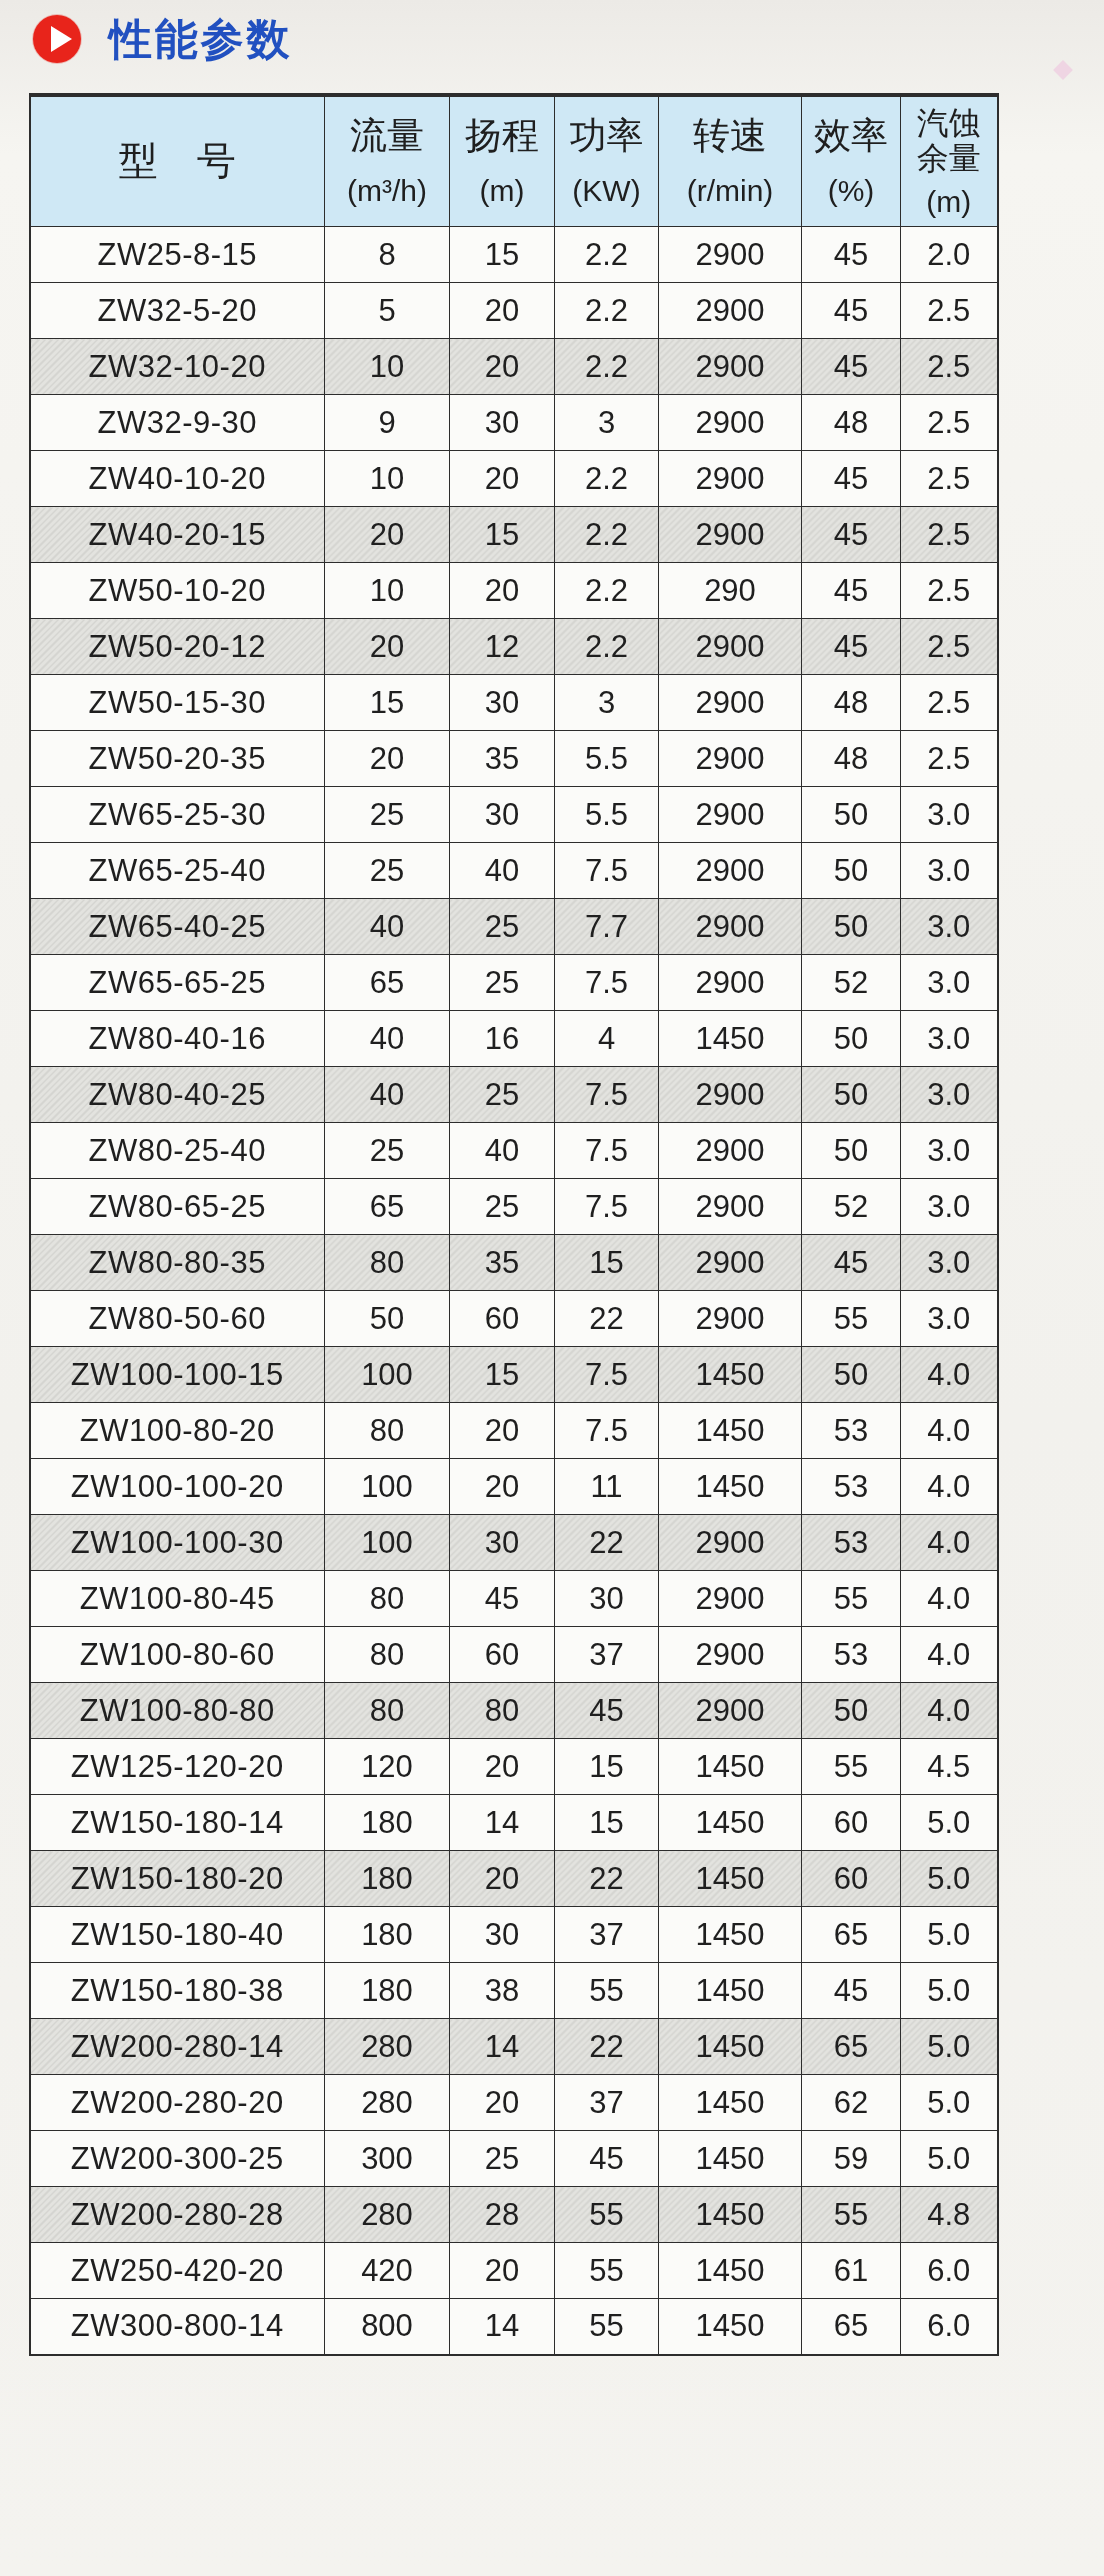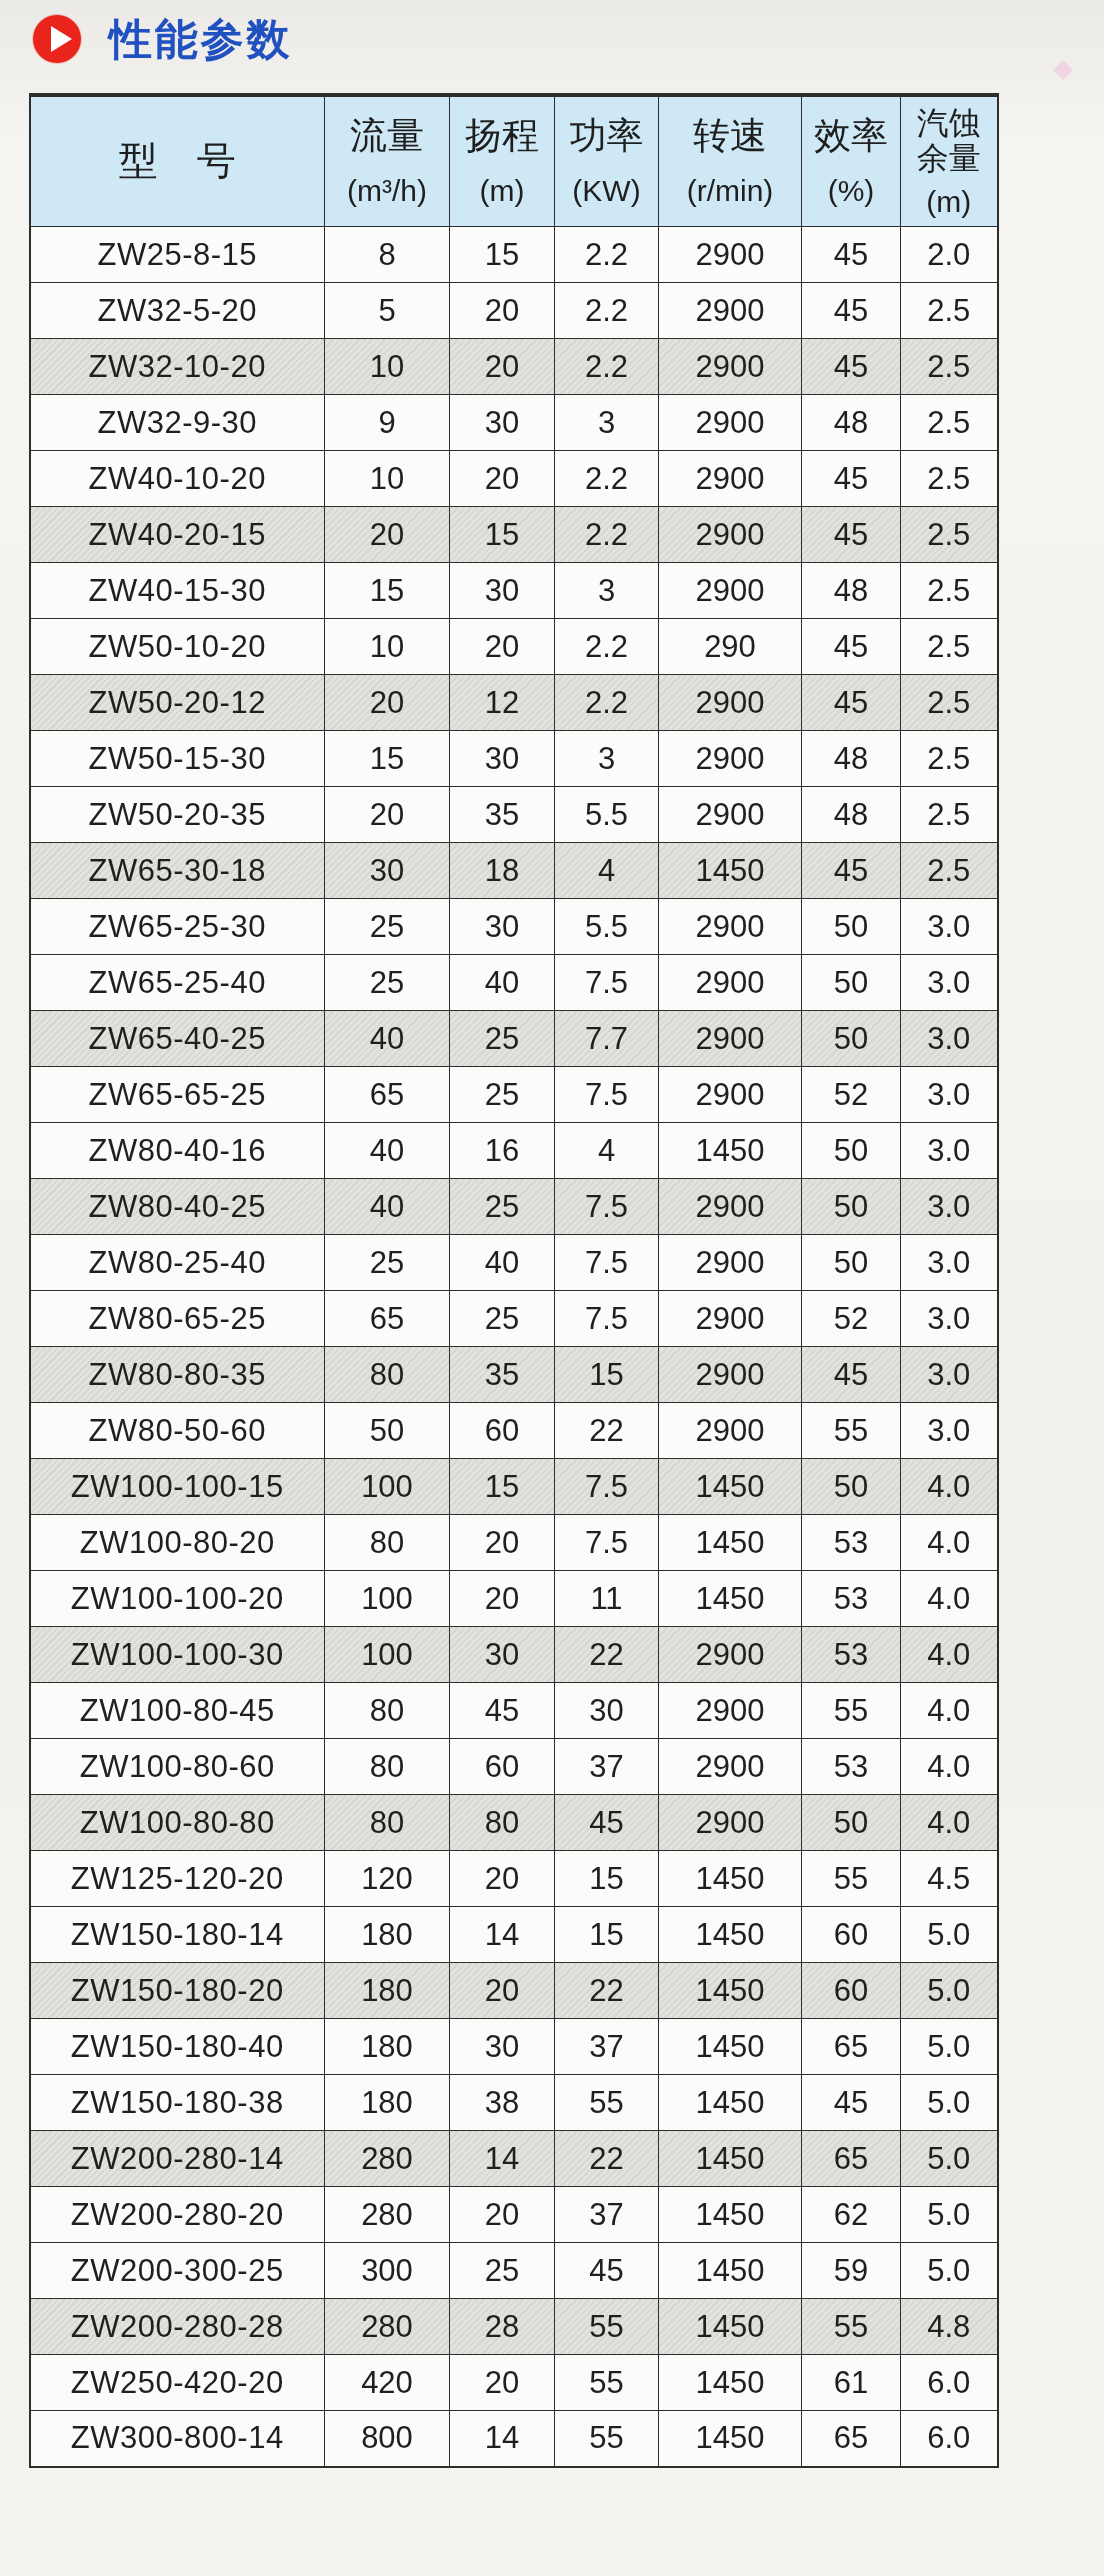--- a/index.html
+++ b/index.html
@@ -188,29 +188,20 @@
         <tr class="shaded">
           <td class="model">ZW40-20-15</td>
           <td class="num">20</td>
           <td class="num">15</td>
           <td class="num">2.2</td>
           <td class="num">2900</td>
           <td class="num">45</td>
           <td class="num">2.5</td>
         </tr>
         <tr>
-          <td class="model">ZW40-15-30</td>
-          <td class="num">15</td>
-          <td class="num">30</td>
-          <td class="num">3</td>
-          <td class="num">2900</td>
-          <td class="num">48</td>
-          <td class="num">2.5</td>
-        </tr>
-        <tr>
           <td class="model">ZW50-10-20</td>
           <td class="num">10</td>
           <td class="num">20</td>
           <td class="num">2.2</td>
           <td class="num">290</td>
           <td class="num">45</td>
           <td class="num">2.5</td>
         </tr>
         <tr class="shaded">
           <td class="model">ZW50-20-12</td>
@@ -230,29 +221,20 @@
           <td class="num">48</td>
           <td class="num">2.5</td>
         </tr>
         <tr>
           <td class="model">ZW50-20-35</td>
           <td class="num">20</td>
           <td class="num">35</td>
           <td class="num">5.5</td>
           <td class="num">2900</td>
           <td class="num">48</td>
-          <td class="num">2.5</td>
-        </tr>
-        <tr class="shaded">
-          <td class="model">ZW65-30-18</td>
-          <td class="num">30</td>
-          <td class="num">18</td>
-          <td class="num">4</td>
-          <td class="num">1450</td>
-          <td class="num">45</td>
           <td class="num">2.5</td>
         </tr>
         <tr>
           <td class="model">ZW65-25-30</td>
           <td class="num">25</td>
           <td class="num">30</td>
           <td class="num">5.5</td>
           <td class="num">2900</td>
           <td class="num">50</td>
           <td class="num">3.0</td>

